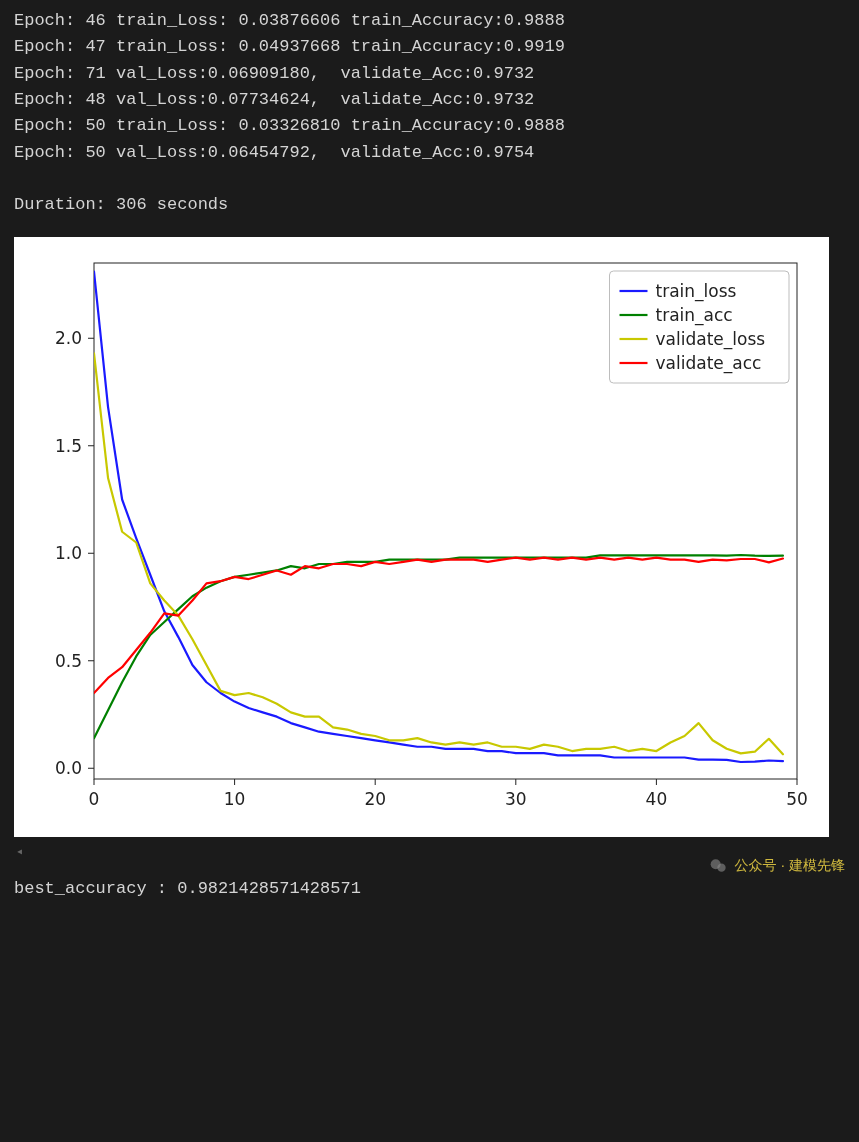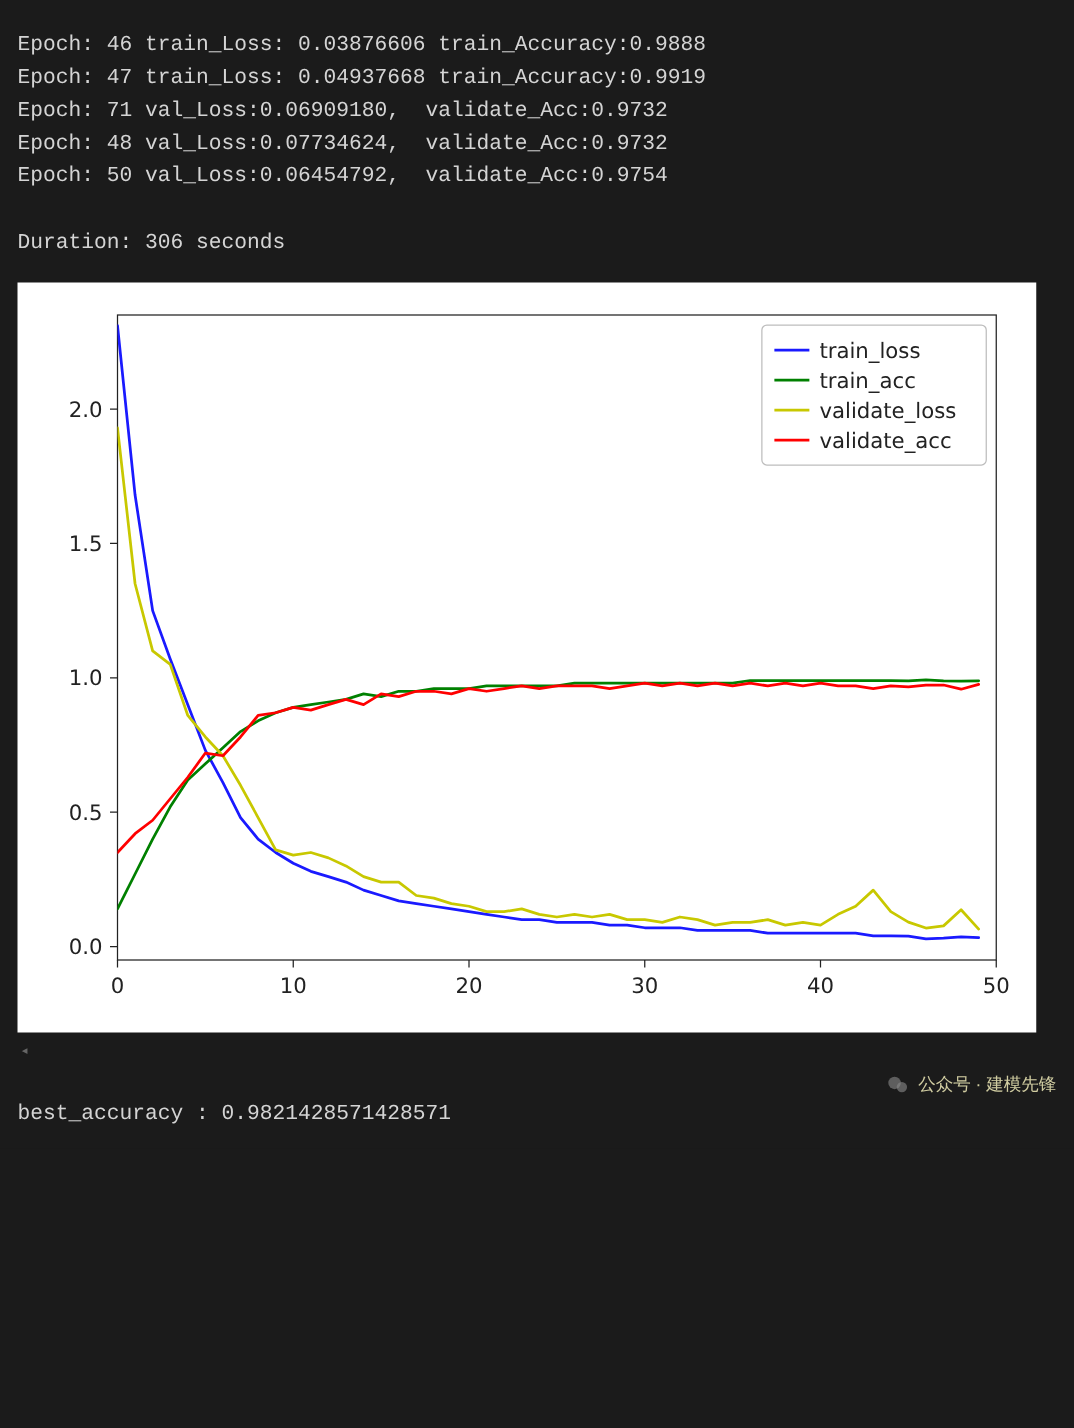--- a/index.html
+++ b/index.html
@@ -6,21 +6,21 @@
     margin: 0;
     padding: 0;
     background: #1b1b1b;
     color: #d4d4d4;
     font-family: "Consolas", "Menlo", "Courier New", monospace;
     font-size: 17px;
     line-height: 1.55;
     width: 859px;
   }
   .wrap {
-    padding: 24px 14px 14px 14px;
+    padding: 8px 14px 14px 14px;
     box-sizing: border-box;
   }
   .log-line {
     white-space: pre;
   }
   .chart-block {
     background: #ffffff;
     margin-top: 18px;
     margin-bottom: 6px;
     padding: 8px 8px 8px 8px;
@@ -56,39 +56,38 @@
     stroke: #222;
     stroke-width: 1;
   }
   .series-line {
     fill: none;
     stroke-width: 2.2;
     stroke-linejoin: round;
     stroke-linecap: round;
   }
   .best-line {
-    margin-top: 28px;
+    margin-top: 15px;
     white-space: pre;
   }
   .footer {
     position: relative;
     height: 0;
   }
   .watermark {
     position: absolute;
     right: 0;
     top: -6px;
-    color: #fef9c3;
+    color: #fde047;
     font-family: Arial, "Microsoft YaHei", sans-serif;
     font-size: 14px;
     display: flex;
     align-items: center;
     gap: 6px;
     opacity: 0.8;
-    margin-top: 12px;
   }
   .watermark svg {
     display: inline-block;
   }
   .arrow-left {
     color: #666;
     font-size: 12px;
     margin-top: 6px;
     margin-left: 2px;
   }
@@ -96,20 +95,21 @@
 </head>
 <body>
 
 <div class="wrap">
 
   <div id="log-block">
       <div class="log-line">Epoch: 46 train_Loss: 0.03876606 train_Accuracy:0.9888</div>
       <div class="log-line">Epoch: 47 train_Loss: 0.04937668 train_Accuracy:0.9919</div>
       <div class="log-line">Epoch: 71 val_Loss:0.06909180,  validate_Acc:0.9732</div>
       <div class="log-line">Epoch: 48 val_Loss:0.07734624,  validate_Acc:0.9732</div>
+      <div class="log-line">Epoch: 50 train_Loss: 0.03326810 train_Accuracy:0.9888</div>
       <div class="log-line">Epoch: 50 val_Loss:0.06454792,  validate_Acc:0.9754</div>
     </div>
 
   <div class="log-line">&nbsp;</div>
 
   <div class="log-line">Duration: 306 seconds</div>
 
   <div class="chart-block">
     <svg id="chart-svg" width="799" height="584" viewBox="0 0 799 584">
         <rect x="72" y="18" width="703" height="516" class="axes-frame"></rect>

